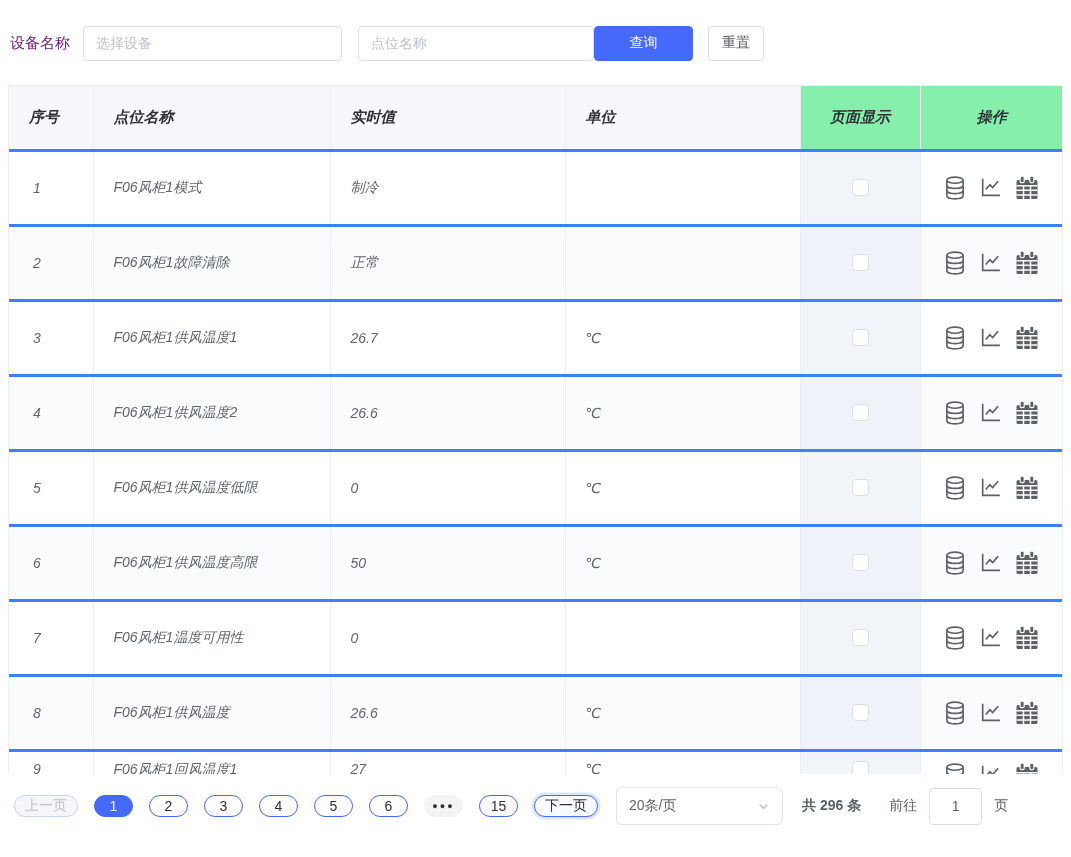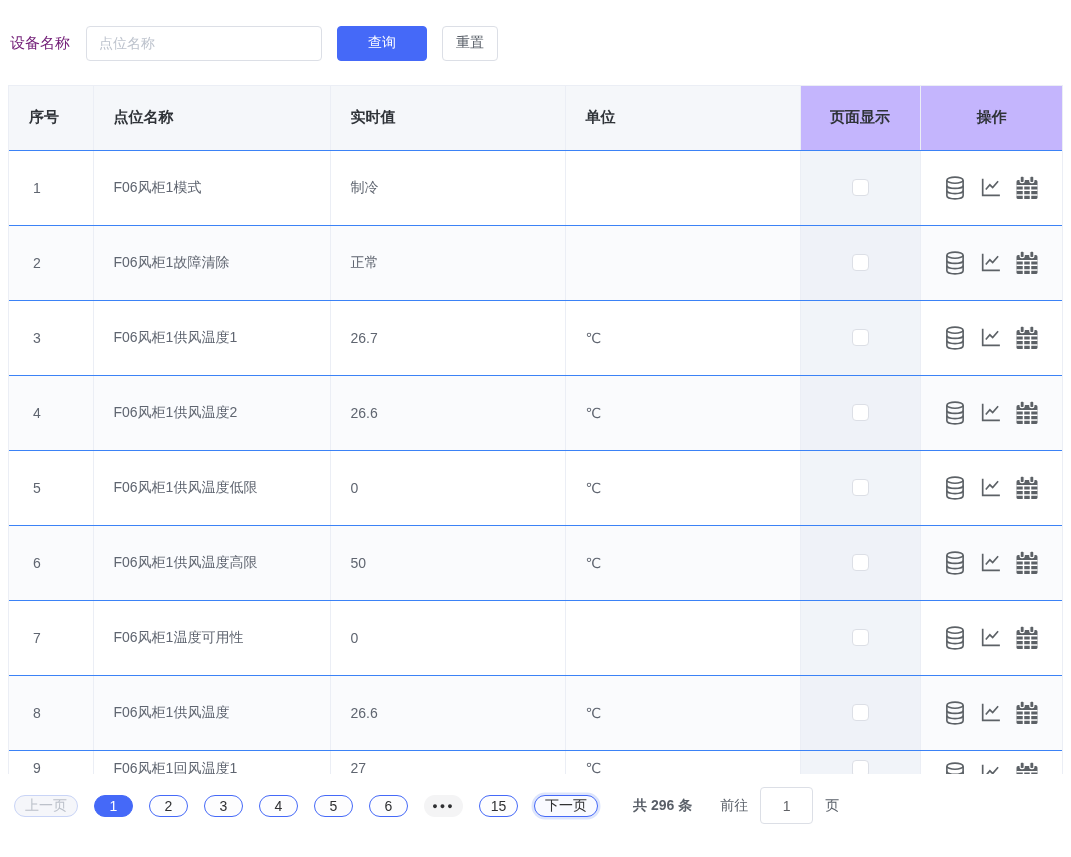--- a/index.html
+++ b/index.html
@@ -16,36 +16,36 @@
   .toolbar .field-label { font-size:15px; color:#701a75; white-space:nowrap; }
   .tb-input {
     height:35px; border:1px solid #dcdfe6; border-radius:4px;
     padding:0 12px; font-size:14px; color:#606266; background:#fff; outline:none;
   }
   .tb-input::placeholder { color:#bdc3cd; }
   .tb-input.device { width:259px; margin-left:13px; }
   .tb-input.point  { width:236px; margin-left:16px; }
   .btn { height:35px; border-radius:4px; font-size:14px; cursor:pointer;
          font-family:inherit; }
-  .btn-primary { margin-left:15px; width:90px; background:#4569f8; border:1px solid #4569f8; color:#fff; }
+  .btn-primary { width:99px; background:#4569f8; border:1px solid #4569f8; color:#fff; }
   .btn-plain   { margin-left:15px; width:56px; background:#fff; border:1px solid #dcdfe6; color:#595f68; }
 
   
   .table-wrap {
     margin:24px 0 0 8px; width:1055px; height:689px; overflow:hidden;
     border:1px solid #ebeef5; border-bottom:none;
   }
   table { border-collapse:collapse; table-layout:fixed; width:1054px; font-size:14px; }
   th, td {
-    border-right:1px solid #ebeef5; border-bottom:1px solid #3b82f6;
-    padding:0 20px; text-align:left; overflow:hidden; white-space:nowrap;
+    border-right:1px solid #ebeef5; border-bottom:3px solid #3b82f6;
+    padding:0 20px; text-align:left; overflow:hidden; white-space:nowrap;font-style:italic;
   }
   th:last-child, td:last-child { border-right:none; }
   thead th { height:64px; background:#f5f7fa; color:#2f3338; font-weight:bold; font-size:15px; }
-  thead th.fixed { background:#c4b5fd; text-align:center; padding:10px 8px; }
+  thead th.fixed { background:#86efac; text-align:center; padding:10px 8px; }
   tbody td { height:75px; color:#5f6570; background:#fff; }
   tbody td.num { padding-left:24px; }
   tbody td.check-col { background:#f1f4f9; text-align:center; padding:0 8px; }
   tbody td.ops-col { text-align:center; padding:0 8px; }
   tr.striped td { background:#fafbfd; }
   tr.striped td.check-col { background:#eff2f8; }
   tr.clipped td { vertical-align:top; padding-top:9px; }
 
   .checkbox {
     display:inline-block; width:17px; height:17px;
@@ -80,20 +80,21 @@
     width:53px; height:37px; margin:0 12px; text-align:center;
     border:1px solid #dcdfe6; border-radius:4px; font-size:14px; color:#606266;
     font-family:inherit; outline:none;
   }
 </style>
 </head>
 <body>
 
 <div class="toolbar">
   <span class="field-label">设备名称</span>
+  <input class="tb-input device" type="text" placeholder="选择设备" style="">
   <input class="tb-input point" type="text" placeholder="点位名称" style="">
   <button class="btn btn-primary">查询</button>
   <button class="btn btn-plain">重置</button>
 </div>
 
 <div class="table-wrap">
   <table>
     <colgroup>
       <col style="width:84px">
         <col style="width:237px">
@@ -420,17 +421,25 @@
       <button class="pg-btn num active">1</button>
       <button class="pg-btn num">2</button>
       <button class="pg-btn num">3</button>
       <button class="pg-btn num">4</button>
       <button class="pg-btn num">5</button>
       <button class="pg-btn num">6</button>
       <button class="pg-btn num ellipsis">●●●</button>
       <button class="pg-btn num">15</button>
     </span>
   <button class="pg-btn next">下一页</button>
+  <div class="pg-size">
+    <span>20条/页</span>
+    <span style="line-height:0;">
+      <svg width="13" height="13" viewBox="0 0 12 12" fill="none">
+        <path d="M2.5 4.2l3.5 3.5 3.5-3.5" stroke="#c0c4cc" stroke-width="1.4"></path>
+      </svg>
+    </span>
+  </div>
   <span class="pg-total">共 296 条</span>
   <span class="pg-goto-label">前往</span>
   <input class="pg-goto-input" type="text" value="1" style="">
   <span class="pg-unit">页</span>
 </div>
 
 </body></html>

